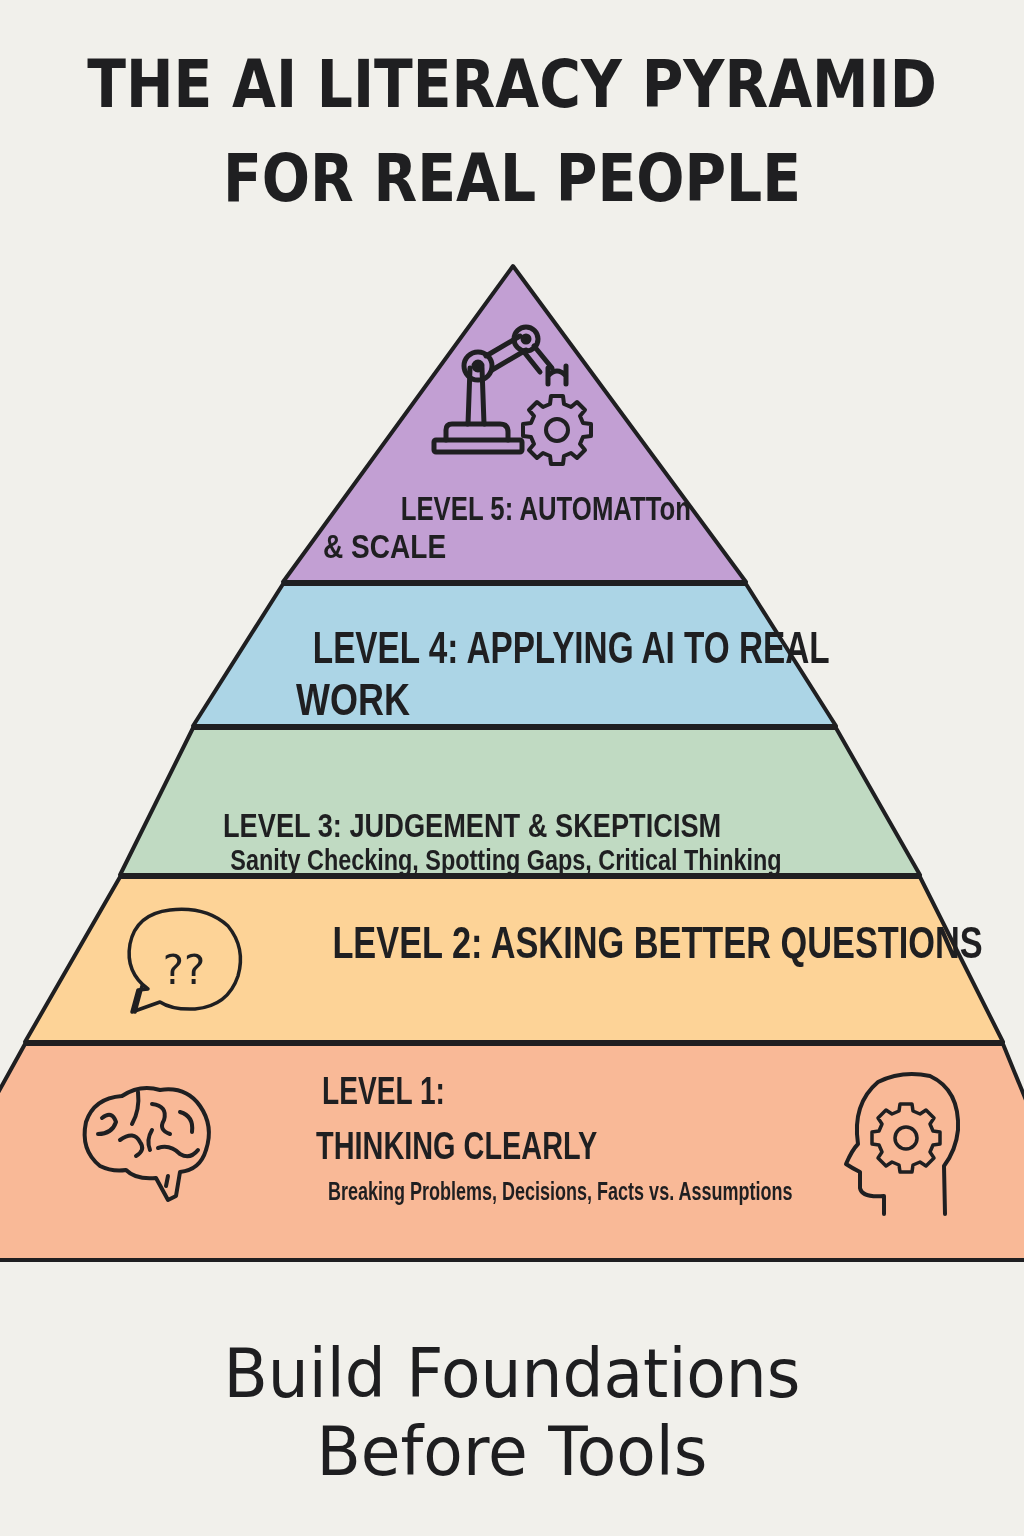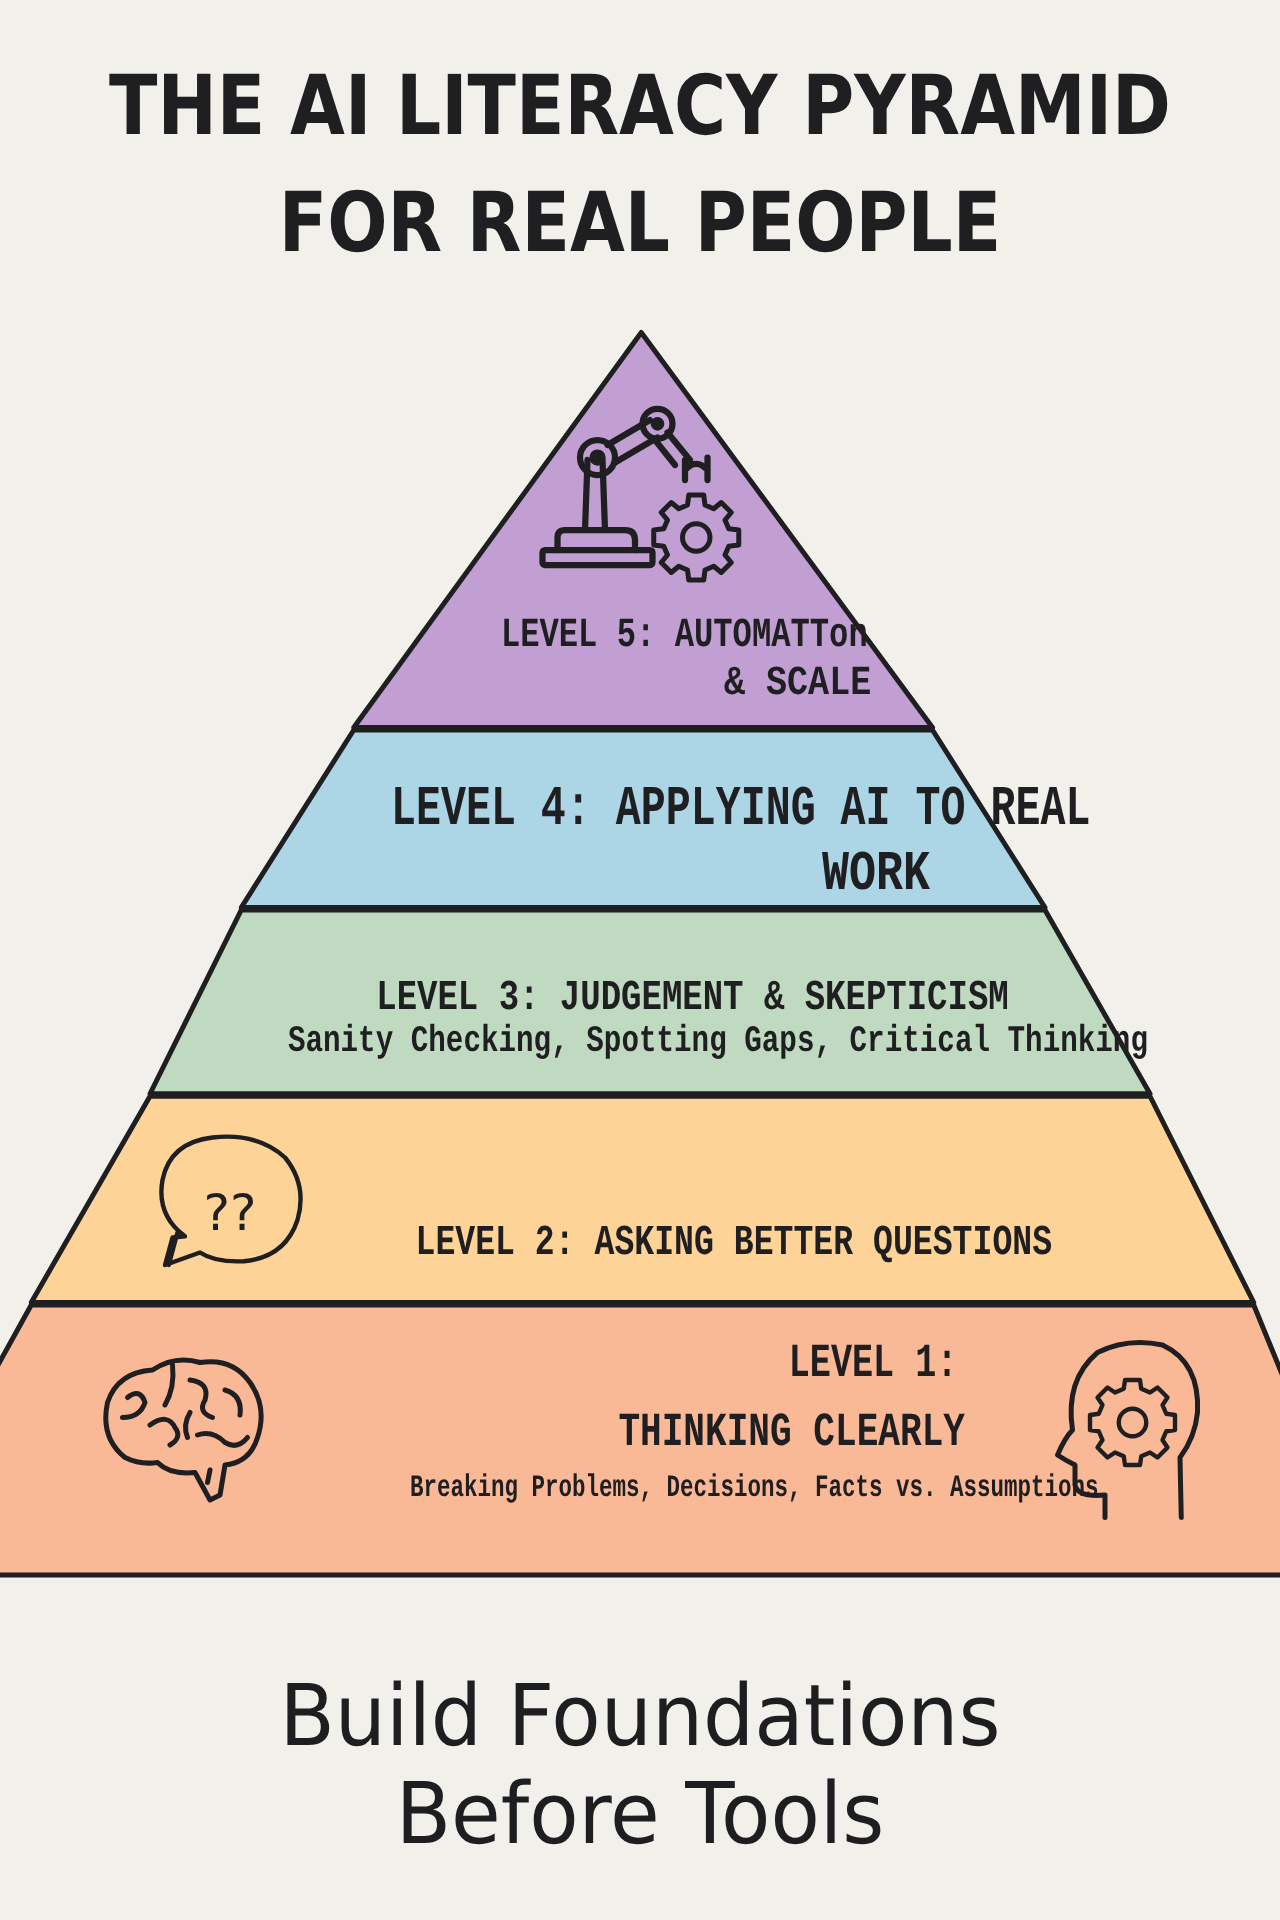--- a/index.html
+++ b/index.html
@@ -13,23 +13,23 @@
     .title {
       position: absolute; left: 0; width: 1024px; text-align: center;
       font-family: "DejaVu Sans", sans-serif; font-weight: bold;
       font-size: 66px; letter-spacing: 0px; line-height: 1;
       transform: scaleX(0.86); transform-origin: center;
     }
     #title1 { top: 52px; }
     #title2 { top: 146px; }
     svg#pyr { position: absolute; left: 0; top: 0; }
     .lvl {
-      position: absolute; text-align: right; font-weight: bold;
+      position: absolute; text-align: left; font-weight: bold;
       white-space: nowrap; line-height: 1.15;
-      font-family: Liberation Mono, monospace;
+      font-family: Liberation Sans, sans-serif;
     }
     .lvl .h { display: block; transform: scaleX(0.82); transform-origin: center; }
     .lvl .s { display: block; font-weight: normal; transform: scaleX(0.80); transform-origin: center; }
     .footer {
       position: absolute; left: 0; width: 1024px; text-align: center;
       font-family: "DejaVu Sans", sans-serif; font-size: 68px; line-height: 1;
       font-weight: normal; color: #1e1e20;
       transform: scaleX(0.95); transform-origin: center;
     }
     #footer1 { top: 1340px; }
@@ -101,26 +101,26 @@
 <div class="lvl" style="left:330px; width:400px; top:490px; font-size:33px;">
   <span class="h" style="transform:scaleX(0.78); margin-left:30px;">LEVEL 5: AUTOMATTon</span>
   <span class="h" style="transform:scaleX(0.85); margin-left:-40px;">&amp; SCALE</span>
 </div>
 
 <div class="lvl" style="left:240px; width:560px; top:622px; font-size:45px;">
   <span class="h" style="transform:scaleX(0.74);">LEVEL 4: APPLYING AI TO REAL</span>
   <span class="h" style="transform:scaleX(0.80);">WORK</span>
 </div>
 
-<div class="lvl" style="left:150px; width:730px; top:780px; font-size:34px;">
+<div class="lvl" style="left:150px; width:730px; top:806px; font-size:34px;">
   <span class="h" style="transform:scaleX(0.80);">LEVEL 3: JUDGEMENT &amp; SKEPTICISM</span>
   <span class="s" style="font-size:30px; font-weight:bold; transform:scaleX(0.78); margin-top:-2px;">Sanity Checking, Spotting Gaps, Critical Thinking</span>
 </div>
 
-<div class="lvl" style="left:262px; width:640px; top:976px; font-size:34px;">
+<div class="lvl" style="left:262px; width:640px; top:918px; font-size:44px;">
   <span class="h" style="transform:scaleX(0.78);">LEVEL 2: ASKING BETTER QUESTIONS</span>
 </div>
 
 <div class="lvl" style="left:244px; width:600px; top:1064px; font-size:38px; line-height:1.45;">
   <span class="h" style="transform:scaleX(0.74);">LEVEL 1:</span>
   <span class="h" style="transform:scaleX(0.76);">THINKING CLEARLY</span>
   <span class="s" style="font-size:25px; font-weight:bold; transform:scaleX(0.72); line-height:1.2; margin-top:2px;">Breaking Problems, Decisions, Facts vs. Assumptions</span>
 </div>
 
 <div class="footer" id="footer1">Build Foundations</div>

